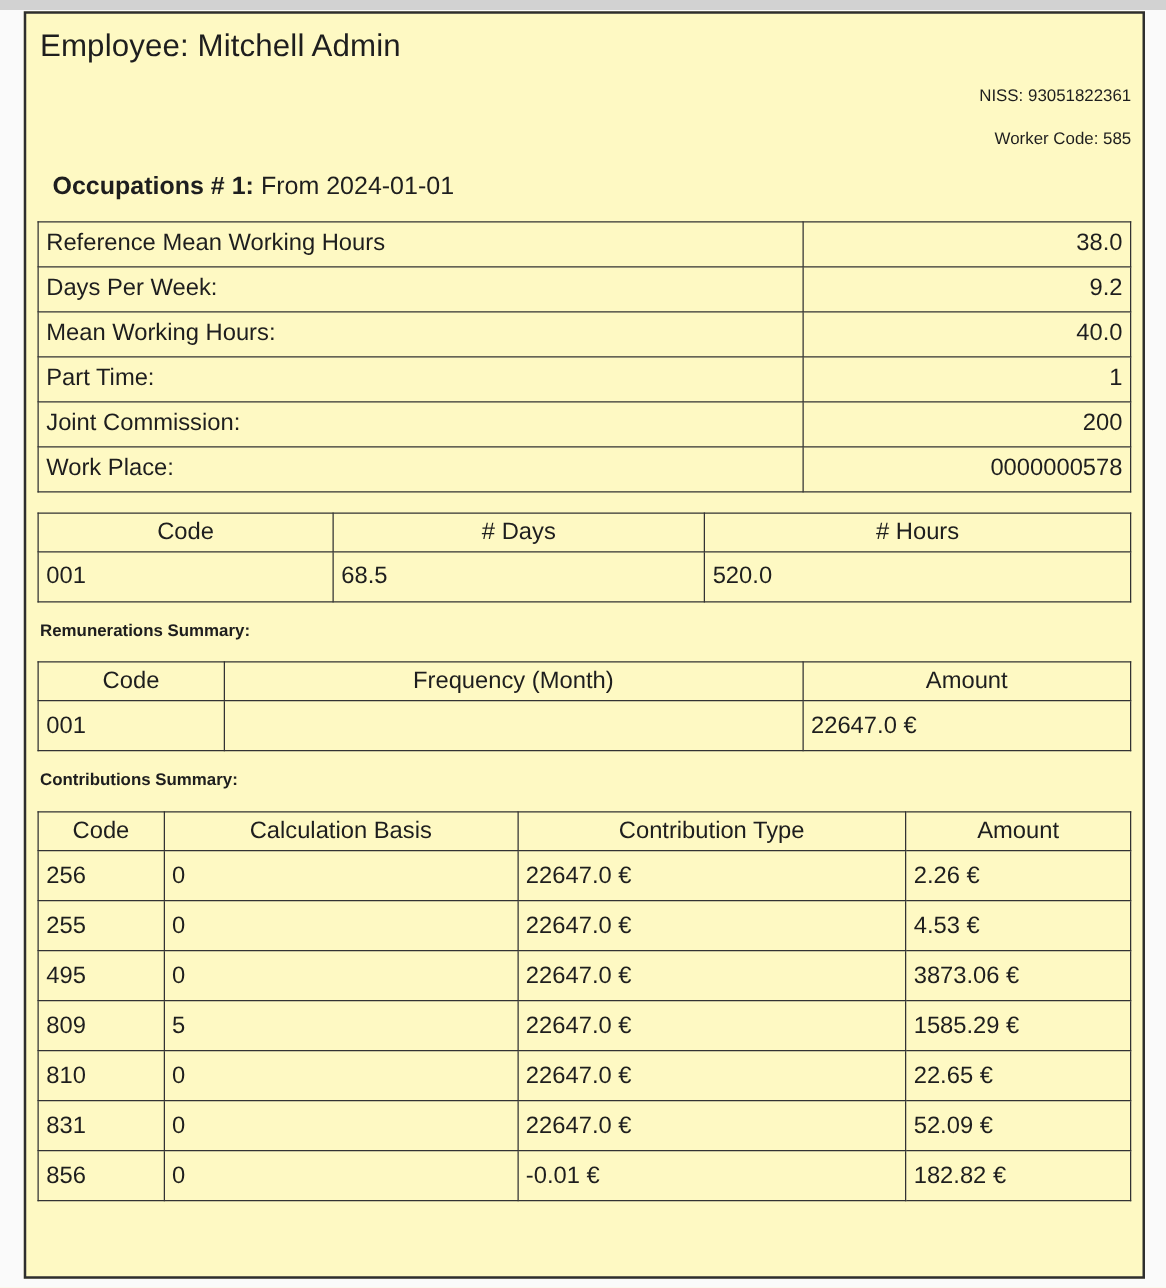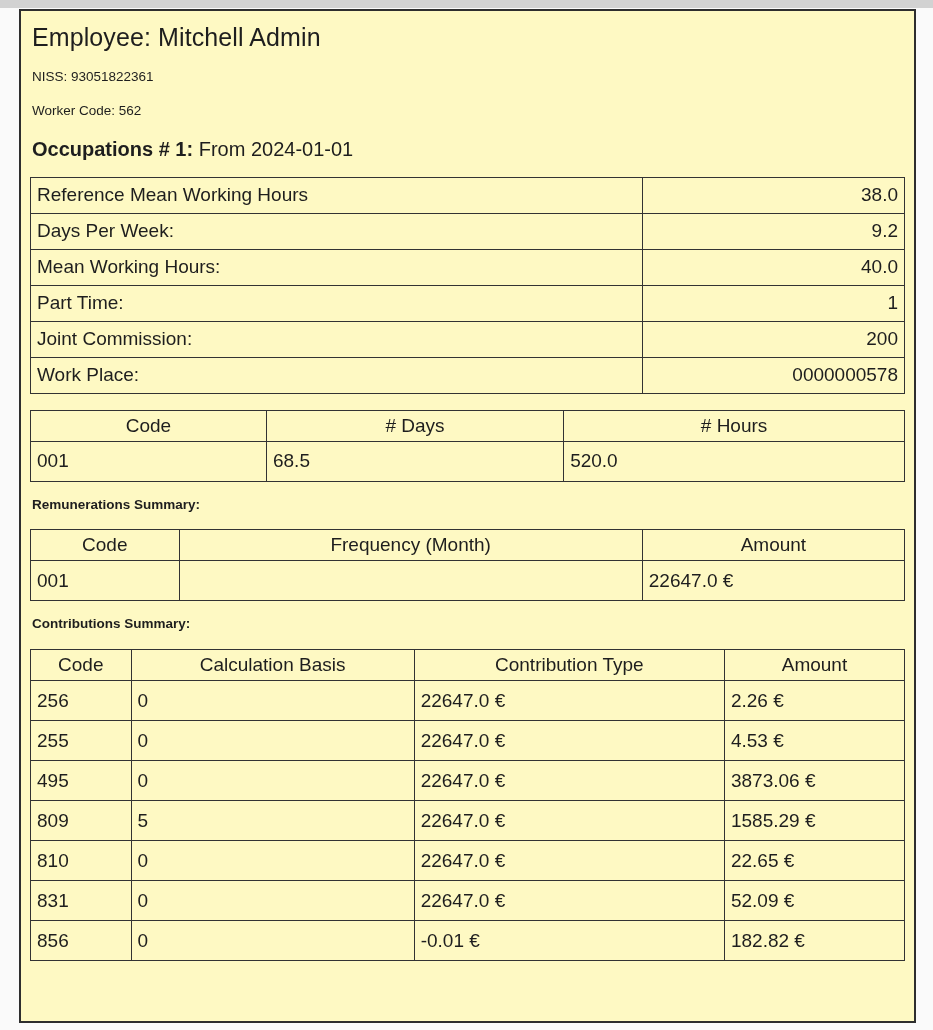--- a/index.html
+++ b/index.html
@@ -31,25 +31,26 @@
     font-size: 25px;
     font-weight: 500;
     margin: 6px 0 0 2px;
     line-height: 1.15;
     letter-spacing: 0.1px;
   }
   p.meta-line {
     font-size: 13.5px;
     margin: 17px 0 0 2px;
     line-height: 1.25;
+    text-align: right;
   }
   h2.occupation-heading {
     font-size: 20px;
     font-weight: 400;
-    margin: 17px 0 0 2px;
+    margin: 17px 0 0 12px;
     line-height: 1.2;
   }
   h2.occupation-heading .bold-part {
     font-weight: 700;
   }
   table {
     border-collapse: collapse;
     width: 100%;
     table-layout: fixed;
     font-size: 19px;
@@ -92,21 +93,21 @@
 </head>
 <body>
 
 <div class="top-strip"></div>
 
 <div class="page">
 
   <h1 class="employee-title">Employee: Mitchell Admin</h1>
 
   <p class="meta-line">NISS: 93051822361</p>
-  <p class="meta-line">Worker Code: 562</p>
+  <p class="meta-line">Worker Code: 585</p>
 
   <h2 class="occupation-heading"><span class="bold-part">Occupations # 1:</span> <span>From 2024-01-01</span></h2>
 
   <table class="occupation-table">
     <colgroup>
         <col style="width:70%">
         <col style="width:30%">
       </colgroup>
     <tbody>
       <tr>

